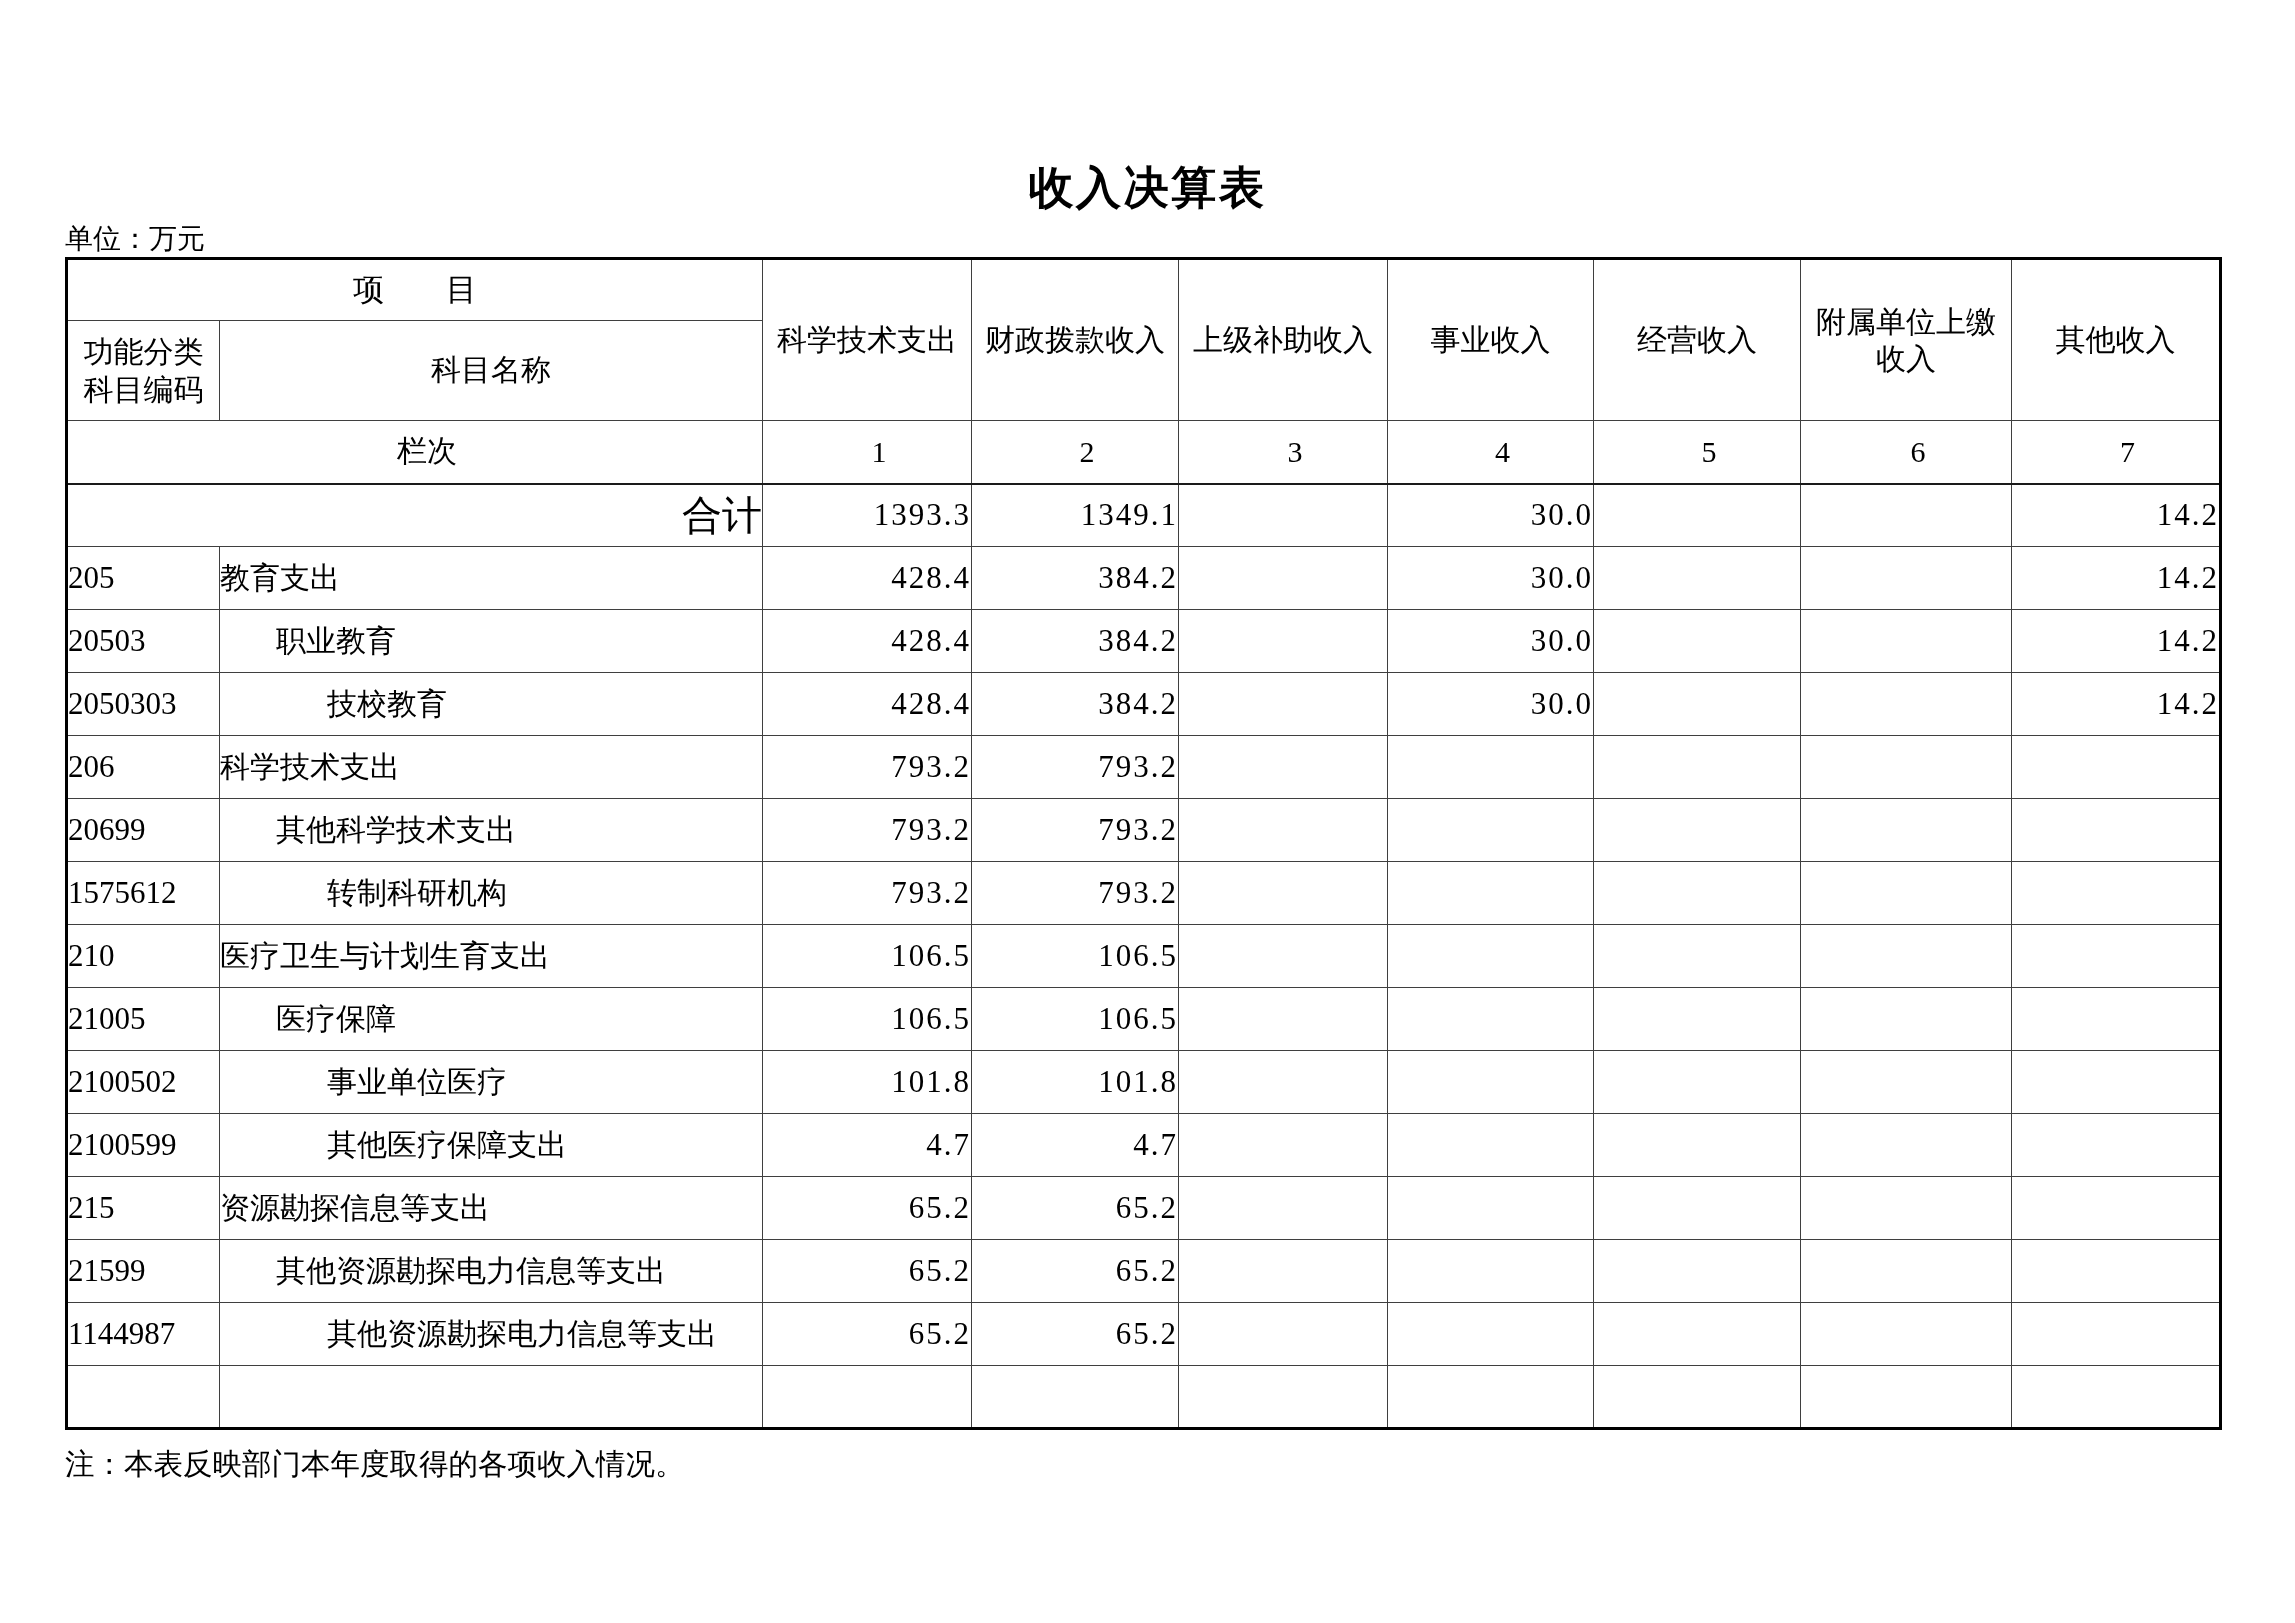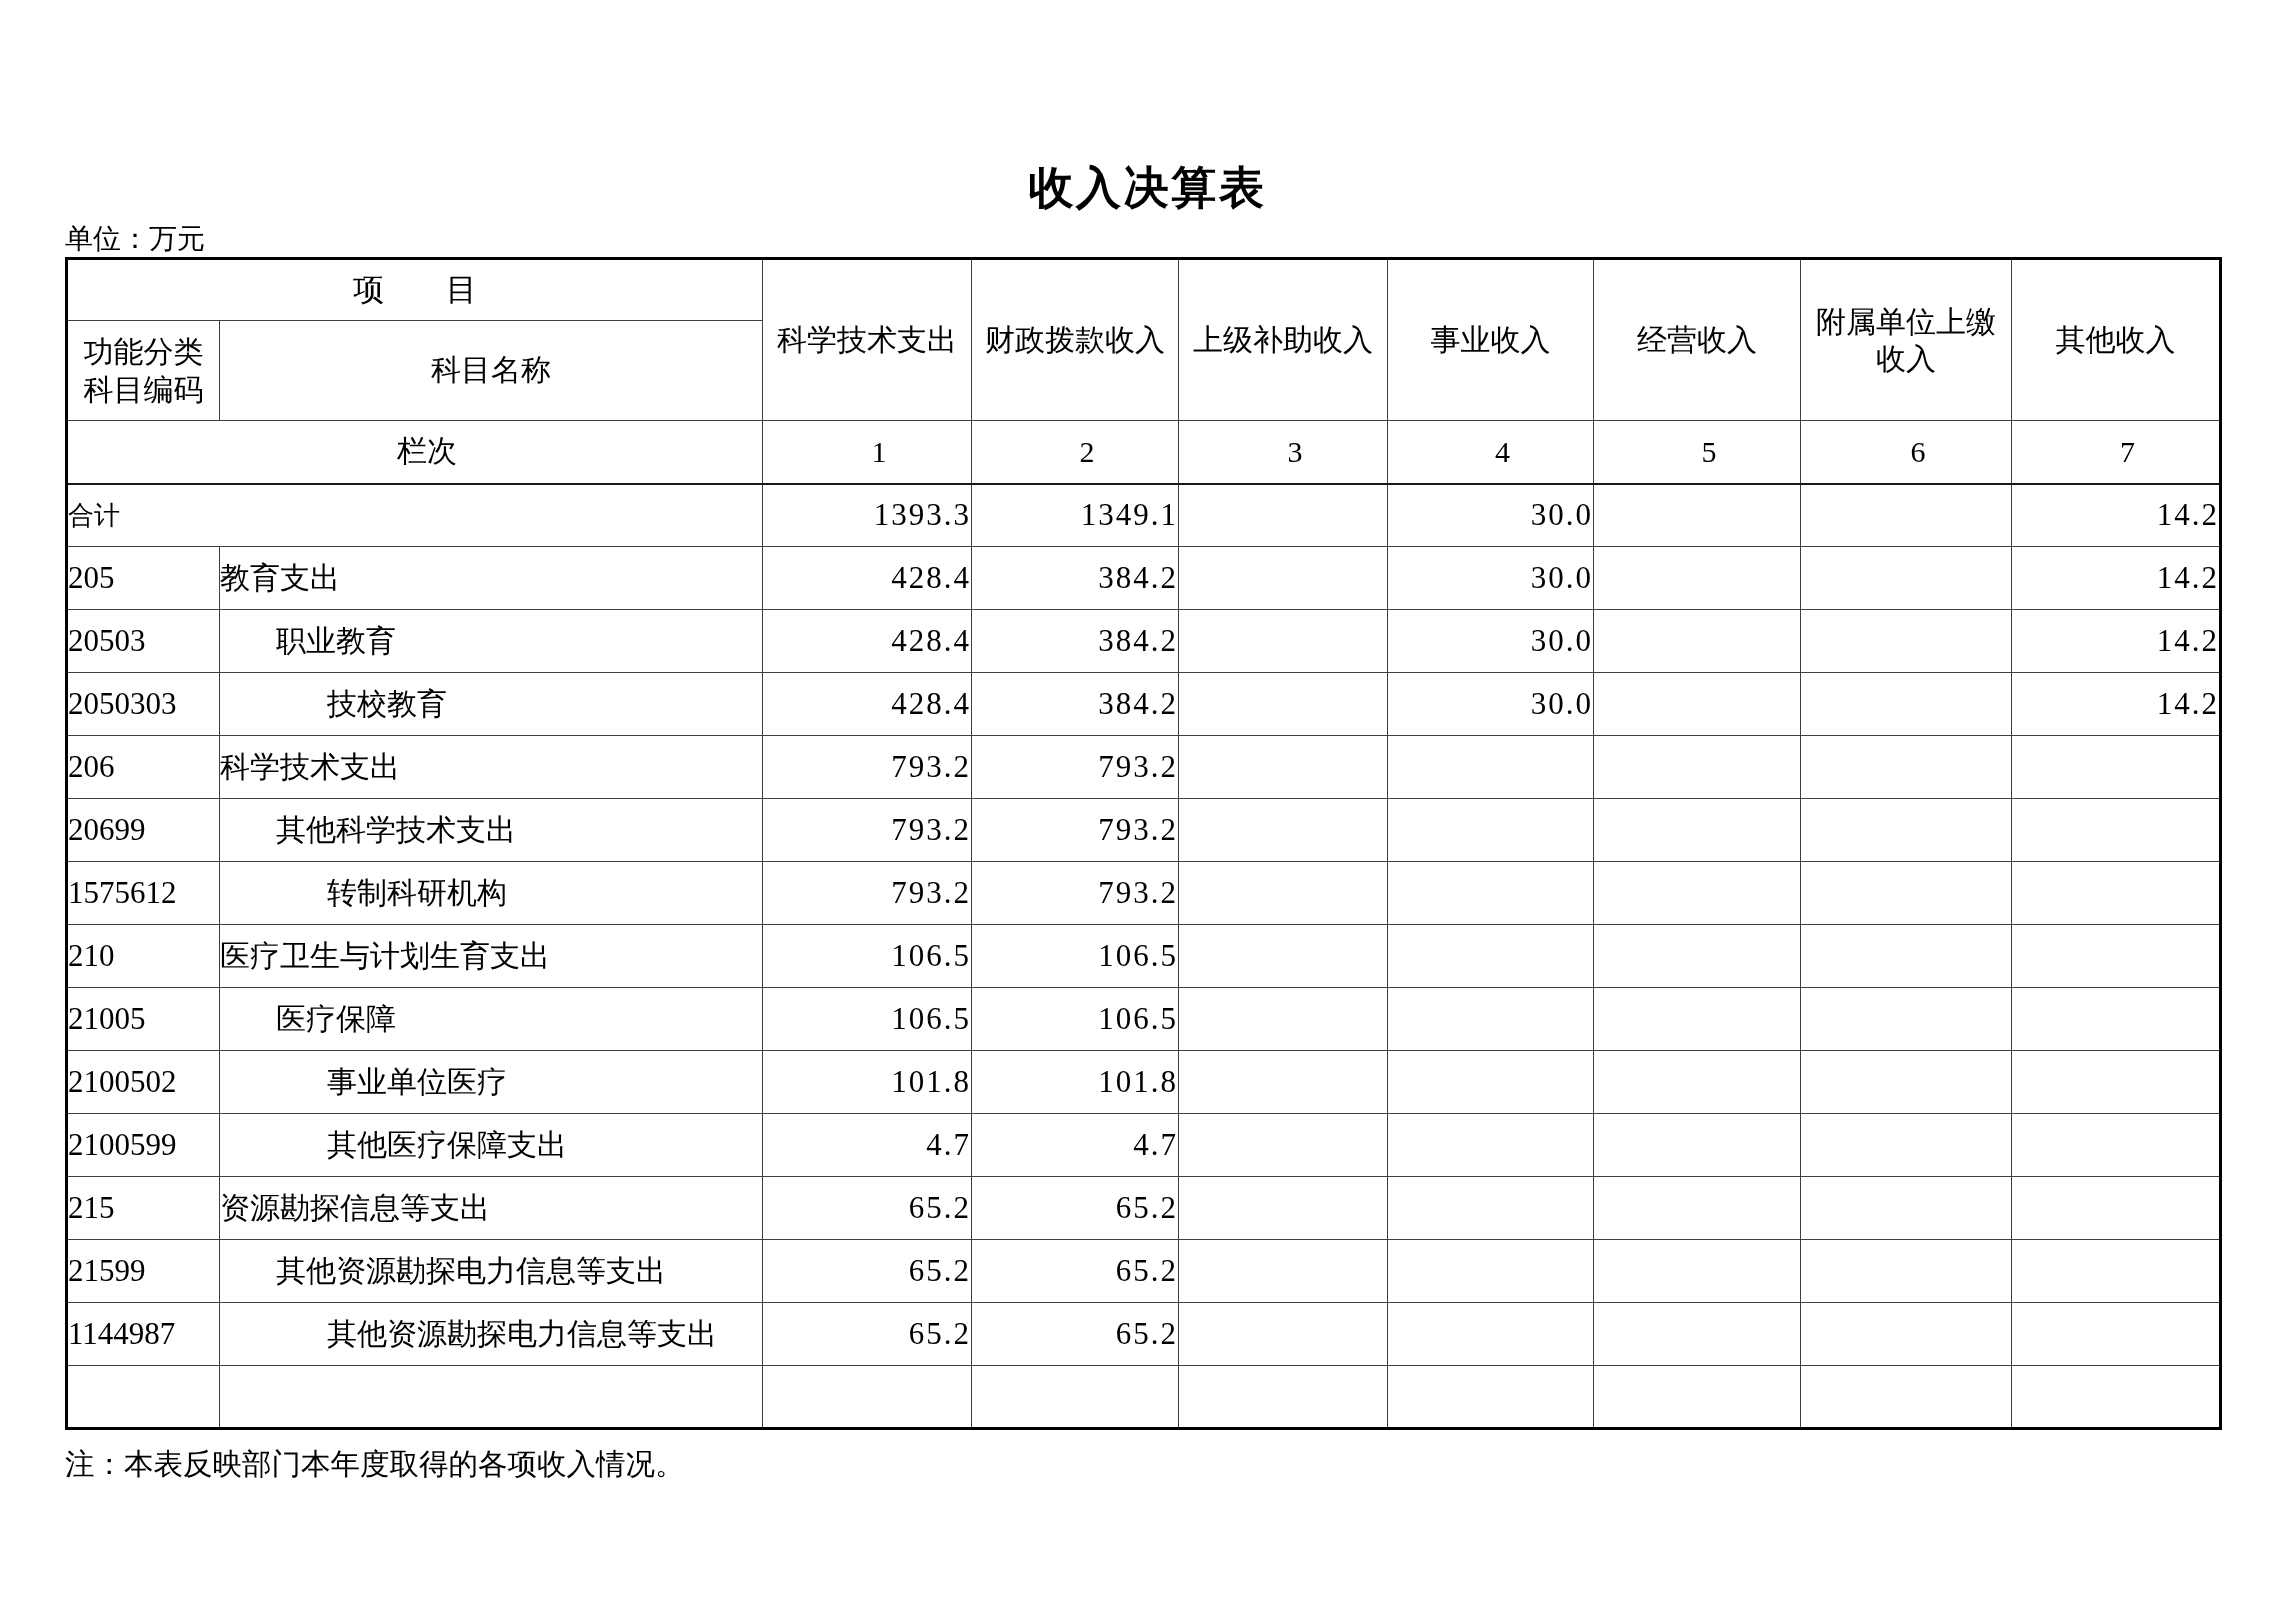--- a/index.html
+++ b/index.html
@@ -31,21 +31,21 @@
   tr.hrow3{height:63px;}
   tbody tr{height:63px;}
   .c{text-align:center;}
   .pre{white-space:pre-line;line-height:1.25;}
   .item-cell{font-size:31px;margin-top:28px;}
   .code-cell{text-align:left;padding-left:5.2px;font-size:31px;}
   .name-cell{text-align:left;padding-left:5.2px;}
   .name-cell.lvl1{padding-left:56px;font-family:Liberation Mono, monospace;}
   .name-cell.lvl2{padding-left:107px;}
   .val-cell{text-align:right;padding-right:19.6px;font-size:31px;letter-spacing:2px;}
-  .total-label{text-align:left;font-size:26px;}
+  .total-label{text-align:right;font-size:40px;}
   
   .light-bottom{border-bottom:1.3px solid #b3b3b3;}
   
   tr.hrow3 td{border-bottom:2.6px solid #1a1a1a;padding-left:24px;}
   .note{
     position:absolute;left:65px;top:1445px;font-size:29.5px;
   }
 </style>
 </head>
 <body>

